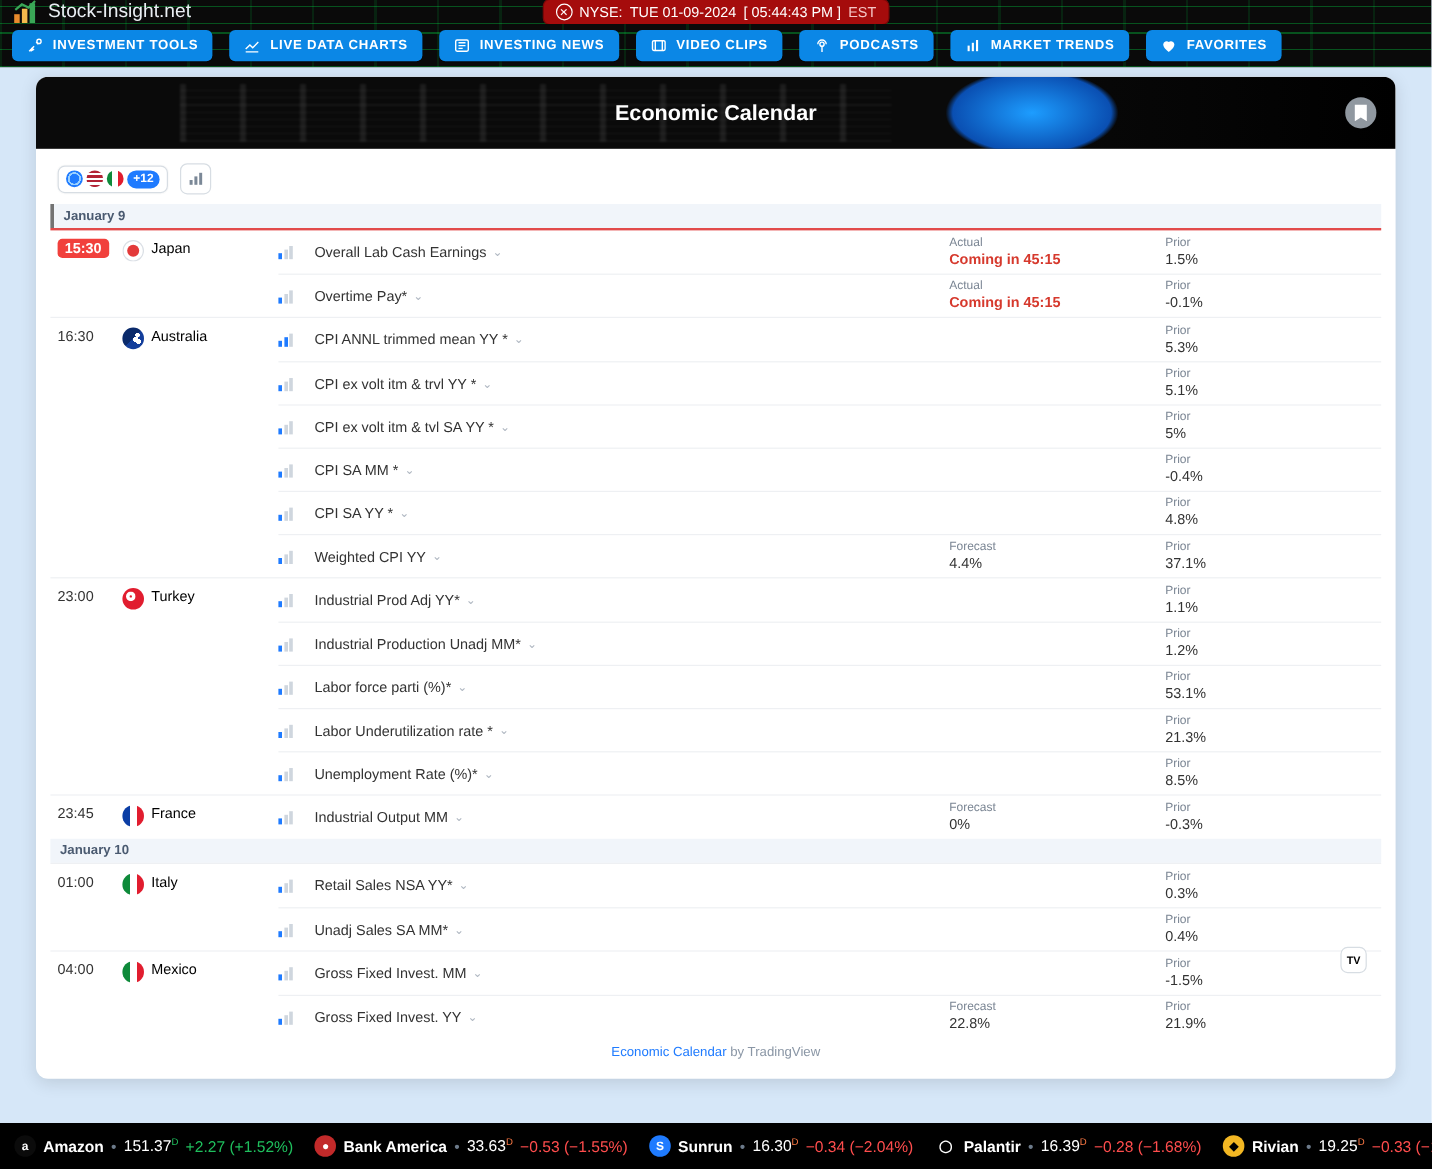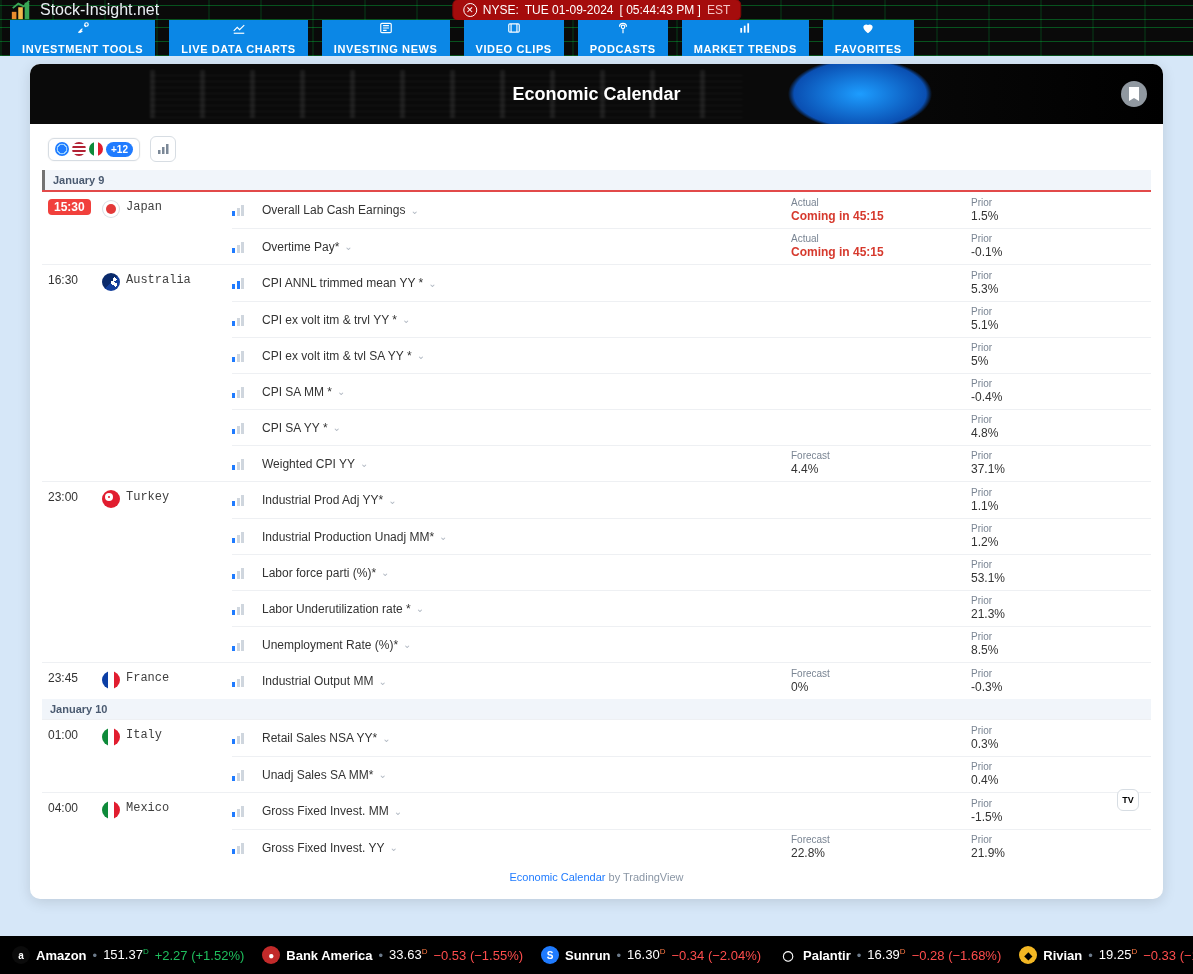--- a/index.html
+++ b/index.html
@@ -85,21 +85,20 @@
     color: #fff;
     border: none;
     border-radius: 5px;
     padding: 6px 12px;
     font-size: 11px;
     font-weight: 600;
     letter-spacing: 0.6px;
     display: flex; align-items: center; gap: 8px;
     cursor: pointer;
     box-shadow: 0 1px 0 rgba(0,0,0,.3);
-    flex-direction: column;
   }
   .nav-btn svg, .nav-btn .ico { width: 14px; height: 14px; }
 
   
   .page-wrap { padding: 8px 30px 0; }
   .card {
     background: #fff;
     border-radius: 10px;
     box-shadow: 0 3px 14px rgba(0,0,0,.12);
     overflow: hidden;
@@ -174,21 +173,21 @@
     width: 60px;
     padding: 8px 0 0 6px;
     font-size: 12px;
     color: #333;
   }
   .time-red {
     background: #f1403c; color: #fff;
     border-radius: 4px; font-weight: 700;
     padding: 1px 6px;
   }
-  .col-flag { width: 130px; padding: 8px 0 0 0; font-size: 12px; color: #404040; display: flex; align-items: flex-start; gap: 6px; font-family: Liberation Mono, monospace; }
+  .col-flag { width: 130px; padding: 8px 0 0 0; font-size: 12px; color: #000000; display: flex; align-items: flex-start; gap: 6px; }
   .col-flag .fl { width: 18px; height: 18px; border-radius: 50%; }
 
   .col-events { flex: 1; }
 
   .ev-line {
     display: grid;
     grid-template-columns: 30px 1fr 180px 180px;
     align-items: center;
     min-height: 36px;
     padding: 2px 0;

